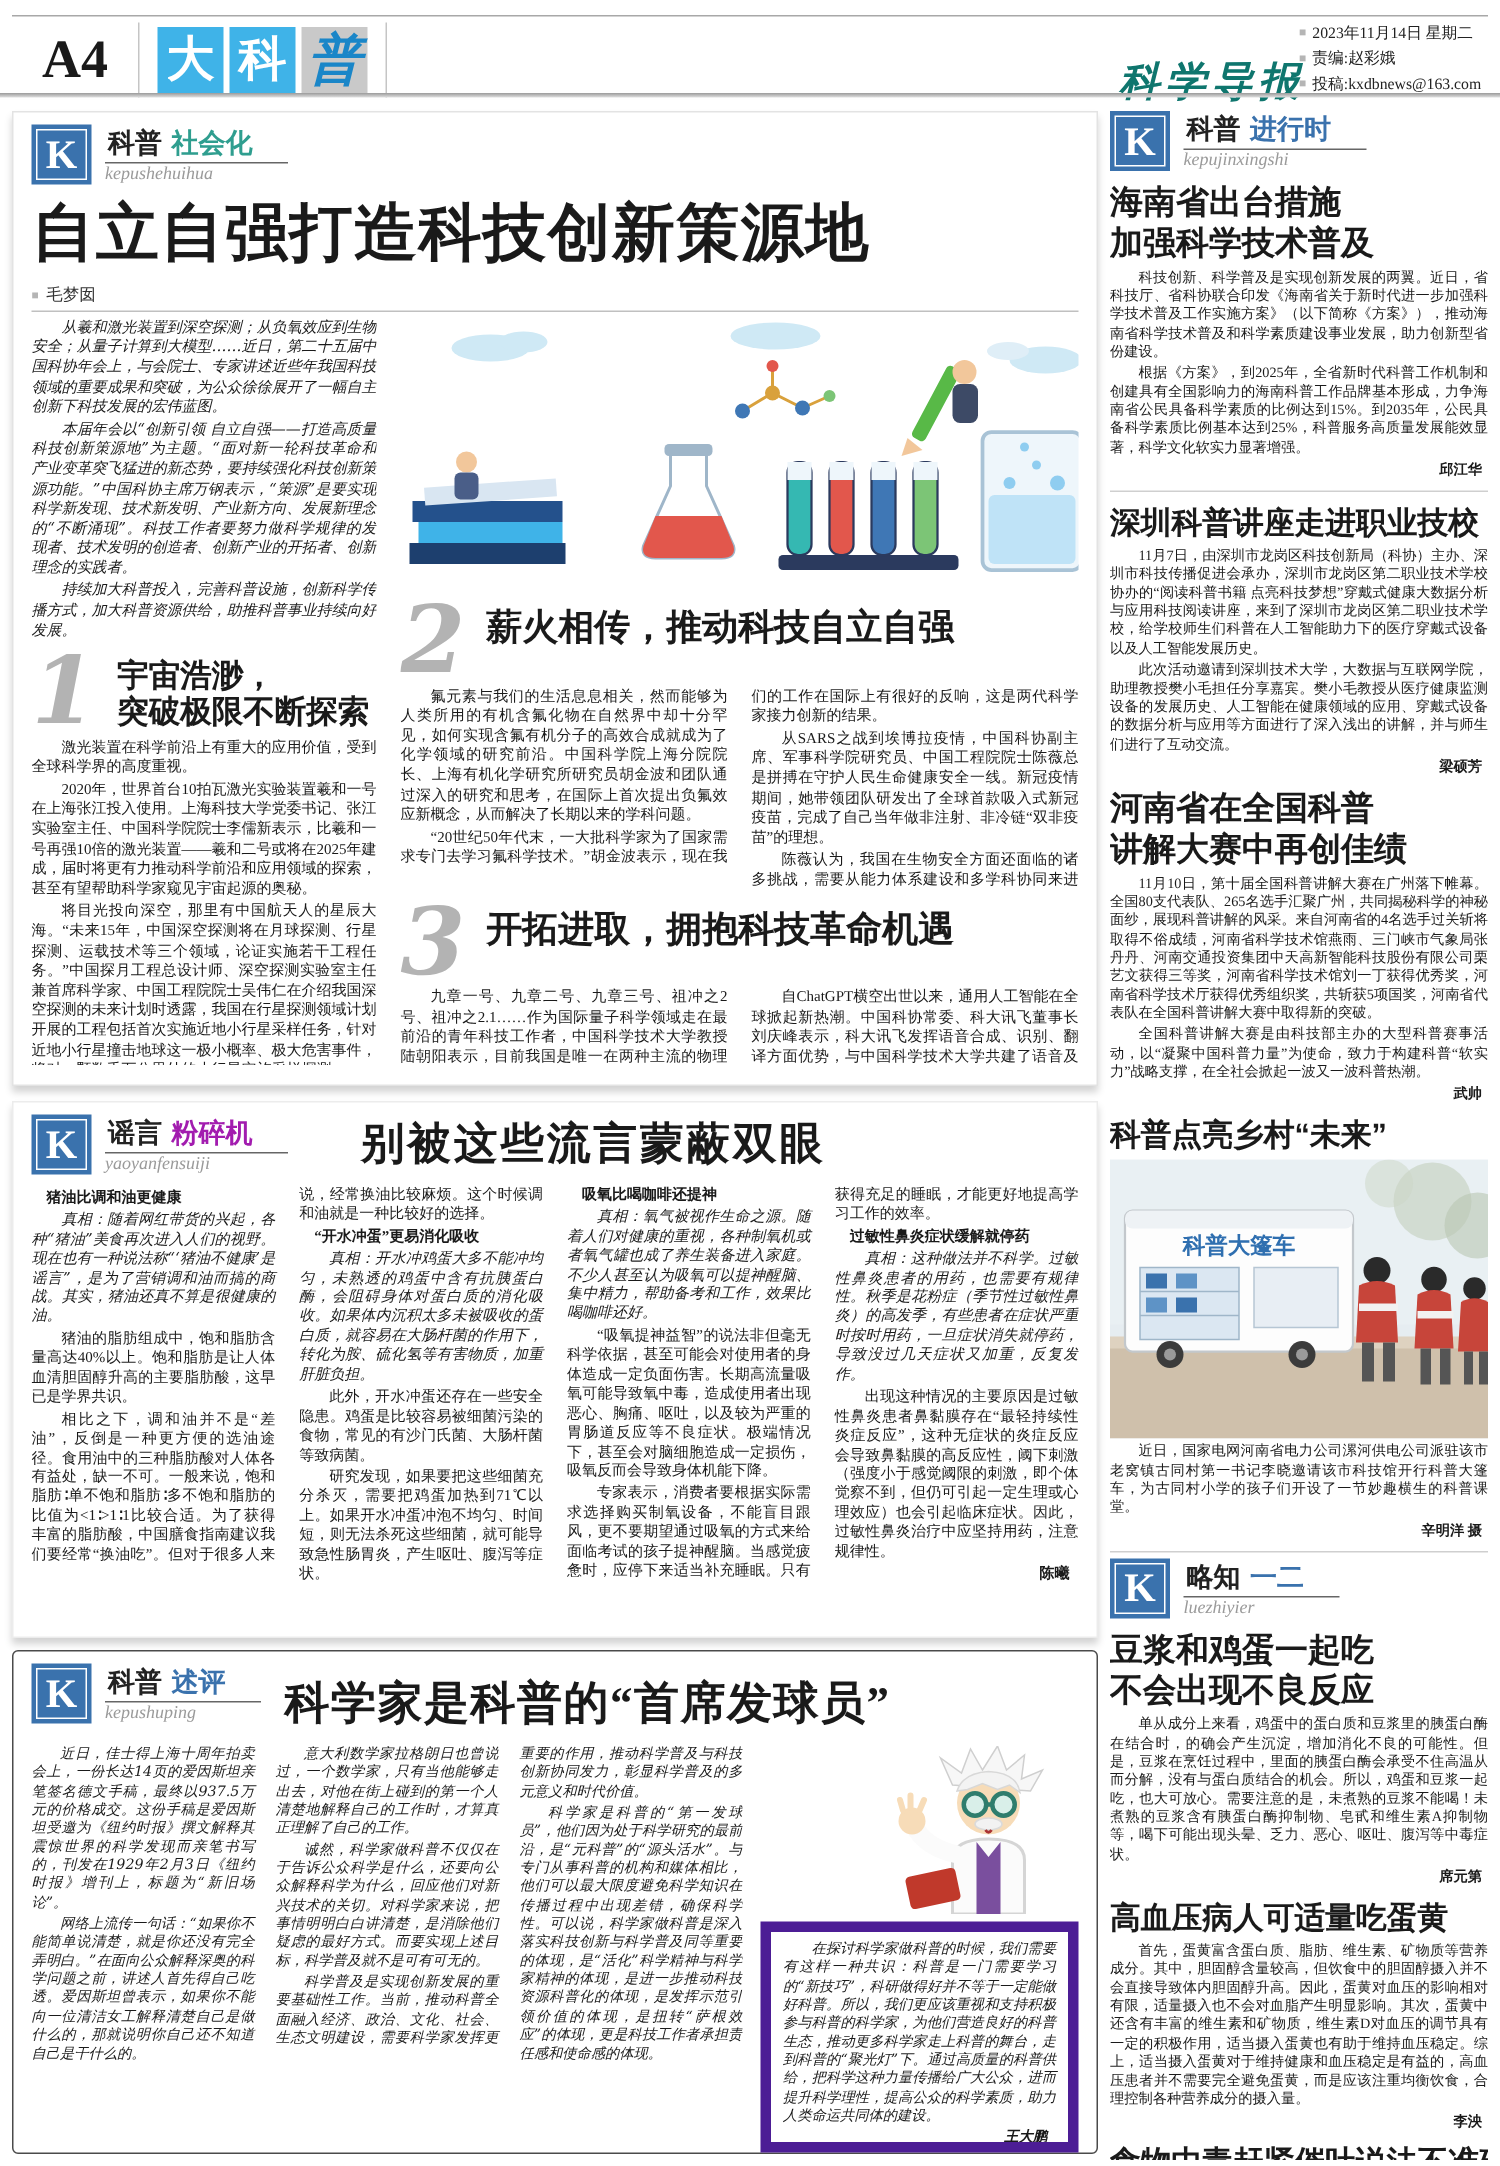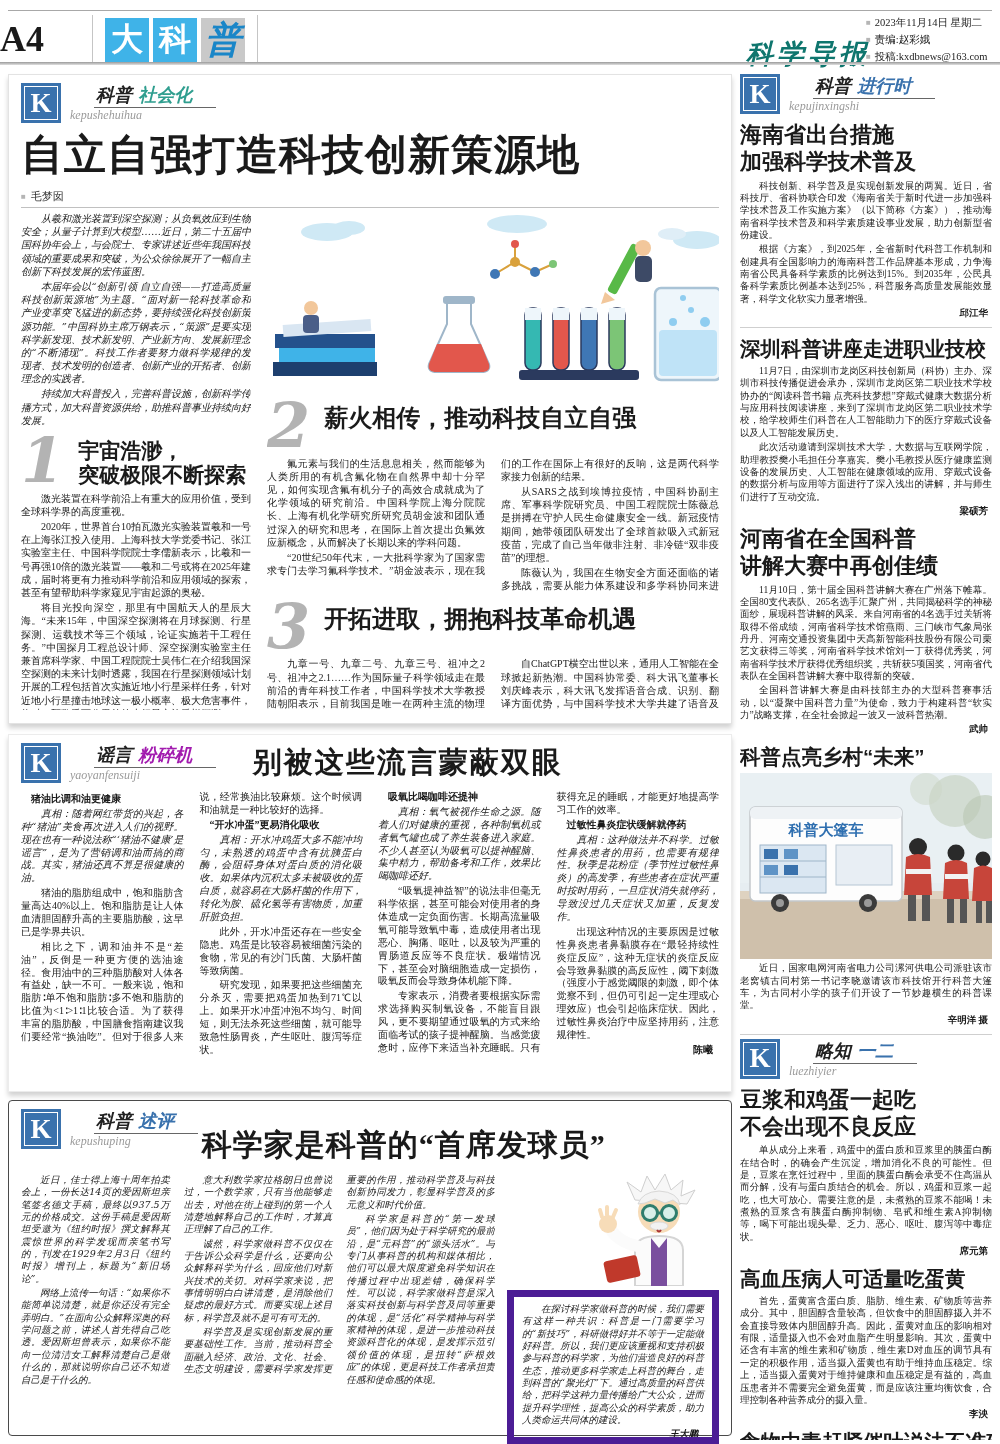--- a/index.html
+++ b/index.html
@@ -3,38 +3,38 @@
 <meta charset="utf-8">
 <style>
   html,body{margin:0;padding:0;background:#f2f2f2;}
   #page{position:relative;width:1000px;height:1444px;margin:0 auto;background:#fff;overflow:hidden;
         font-family:"Liberation Serif",serif;color:#1a1a1a;}
   .sans{font-family:"Liberation Sans",sans-serif;}
   .kai{font-style:italic;font-family:"DejaVu Serif",serif;}
   p{margin:0 0 2px 0;text-indent:2em;text-align:justify;}
   
   #hdr-rule-top{position:absolute;left:8px;right:8px;top:10px;height:1px;background:#a8a8a8;}
-  #page-num{position:absolute;left:0;top:18px;font-size:36px;font-weight:bold;}
+  #page-num{position:absolute;left:28px;top:18px;font-size:36px;font-weight:bold;}
   #tiles{position:absolute;left:92px;top:15px;display:flex;gap:4px;padding:0 12px;height:50px;align-items:center;
          border-left:1px solid #c5c5c5;border-right:1px solid #c5c5c5;}
   .tile{width:44px;height:44px;display:flex;align-items:center;justify-content:center;
         font-size:32px;font-weight:bold;color:#fff;background:#3fb3e8;font-family:"Liberation Sans",sans-serif;}
   .tile.gray{background:#c9c9c9;color:#1a86c8;font-style:italic;font-family:"DejaVu Serif",serif;font-size:36px;}
   #masthead{position:absolute;left:746px;top:36px;font-size:27px;font-weight:bold;font-style:italic;
             color:#0f766e;letter-spacing:4px;font-family:"DejaVu Serif",serif;text-align:right;}
   #hdr-info{position:absolute;left:866px;top:15px;font-size:10.5px;line-height:1.6;color:#222;}
   #hdr-info div::before{content:"■";color:#b5b5b5;font-size:8px;margin-right:4px;vertical-align:1px;}
   #hdr-rule-bot{position:absolute;left:0;right:0;top:62px;height:3px;background:linear-gradient(#9a9a9a,#e0e0e0);}
   
   .badge{display:flex;align-items:flex-start;}
   .badge .k{width:40px;height:40px;flex:none;background:#3a72ad;color:#fff;display:flex;align-items:center;
             justify-content:center;font-size:27px;font-weight:bold;outline:1px solid #fff;outline-offset:-4px;}
   .badge .tw{margin-left:9px;}
   .badge .tl{font-size:18px;font-weight:bold;border-bottom:1px solid #666;padding:2px 24px 2px 2px;white-space:nowrap;}
-  .badge .t2{font-style:italic;font-family:"DejaVu Serif",serif;margin-left:24px;}
+  .badge .t2{font-family:"DejaVu Serif",serif;}
   .badge .py{font-style:italic;color:#9a9a9a;font-size:12px;margin-top:1px;}
   
   #main-box{position:absolute;left:8px;top:74px;width:724px;height:650px;border:1px solid #e3e3e3;
             box-shadow:0 4px 5px rgba(0,0,0,.18);padding:8px 12px;box-sizing:border-box;}
   #main-headline{font-size:42px;font-weight:900;letter-spacing:1px;margin-top:4px;white-space:nowrap;}
   #main-byline{font-size:11px;color:#333;margin:6px 0 4px;border-bottom:1px solid #c0c0c0;padding-bottom:3px;}
   #main-byline::before{content:"■";color:#b5b5b5;font-size:8px;margin-right:5px;vertical-align:1px;}
   #main-cols{display:flex;gap:16px;margin-top:4px;height:498px;overflow:hidden;}
   #mcol1{width:230px;flex:none;font-size:10px;line-height:1.32;overflow:hidden;}
   #mcolR{flex:1;overflow:hidden;}
@@ -51,21 +51,21 @@
              box-shadow:0 4px 5px rgba(0,0,0,.18);padding:8px 12px;box-sizing:border-box;}
   #rumor-head{display:flex;align-items:center;}
   #rumor-headline{flex:1;text-align:center;font-size:29px;font-weight:900;letter-spacing:2px;margin-right:120px;}
   #rumor-text{column-count:4;column-gap:16px;height:290px;overflow:hidden;font-size:10px;line-height:1.29;margin-top:8px;}
   .sub{font-weight:bold;text-indent:1em;margin-top:2px;}
   .sig{text-align:right;font-weight:bold;text-indent:0;padding-right:6px;}
   
   #review-box{position:absolute;left:8px;top:1100px;width:724px;height:336px;border:1.5px solid #4a4a4a;
               border-radius:4px;padding:8px 12px;box-sizing:border-box;}
   #review-head{display:flex;align-items:flex-start;}
-  #review-headline{flex:1;text-align:center;font-size:30px;font-weight:900;letter-spacing:1px;margin:16px 110px 0 0;}
+  #review-headline{flex:1;text-align:center;font-size:30px;font-weight:900;letter-spacing:1px;margin:6px 110px 0 0;}
   #review-body{display:flex;gap:12px;margin-top:8px;}
   #review-cols{flex:1;column-count:3;column-gap:14px;font-size:9.5px;line-height:1.3;height:248px;overflow:hidden;}
   #review-right{width:212px;flex:none;}
   #quote-box{border:7px solid #4c1d95;padding:6px 8px;font-size:9.5px;line-height:1.3;height:128px;overflow:hidden;}
   
   #right-col{position:absolute;left:740px;top:74px;width:252px;height:1366px;overflow:hidden;}
   .r-headline{font-size:22px;font-weight:bold;line-height:1.22;margin:8px 0 4px;}
   .r-headline.one{font-size:20.5px;white-space:nowrap;}
   .r-body{font-size:9.5px;line-height:1.3;}
   .r-sig{text-align:right;font-size:9.5px;font-weight:bold;padding-right:4px;margin-top:1px;}

